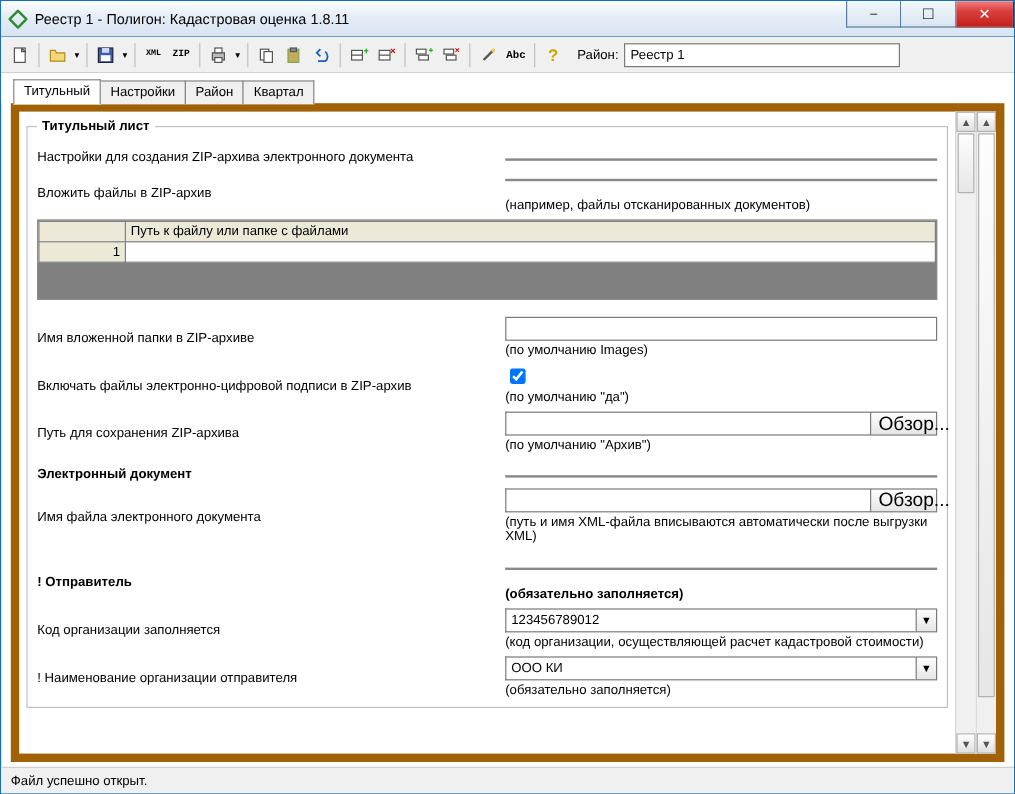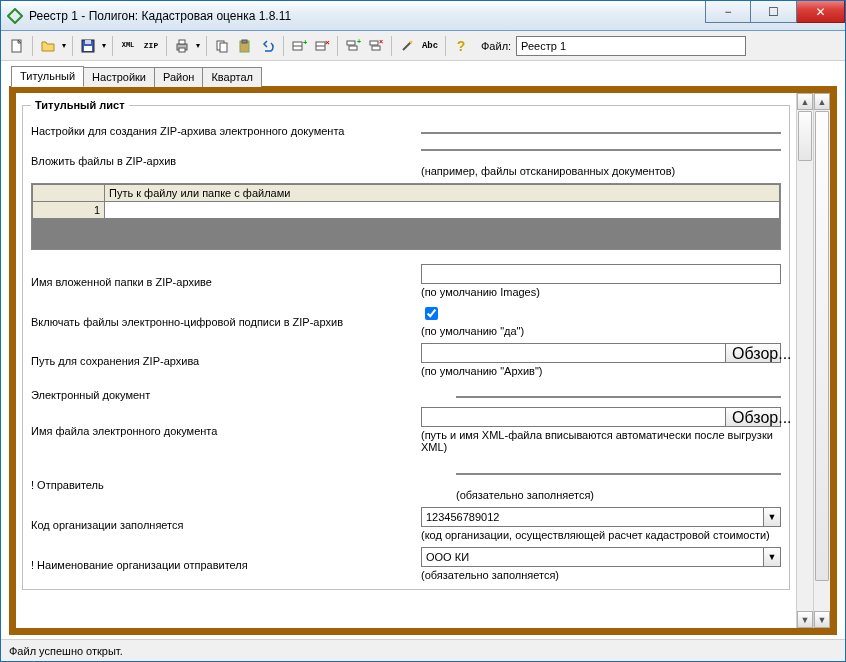--- a/index.html
+++ b/index.html
@@ -34,21 +34,21 @@
   .sb-track { flex:1; background:#f0f0f0; position:relative; }
   .sb-thumb { position:absolute; left:1px; right:1px; top:1px; height:50px; background:linear-gradient(#fdfdfd,#e6e6e6); border:1px solid #b0b0b0; border-radius:1px; }
   
   fieldset { border:1px solid #c0c0c0; margin:0; padding:6px 8px 8px 8px; }
   fieldset legend { font-weight:bold; padding:0 4px; }
   .row { display:flex; align-items:center; margin-top:6px; }
   .lbl { width:390px; padding-top:2px; padding-right:10px; }
   .val { flex:1; display:flex; flex-direction:column; gap:2px; }
   .hr-input { height:8px; border-bottom:2px solid #888; background:transparent; }
   .hint { color:#000; }
-  .section-head { font-weight:normal; margin-top:10px;gap:35px; }
+  .section-head { font-weight:bold; margin-top:10px; }
   .text-input { width:100%; height:20px; border:1px solid #7a7a7a; background:#fff; padding:1px 4px; font-size:11px; }
   .input-with-btn { display:flex; gap:0; }
   .input-with-btn .text-input { flex:1; border-right:none; }
   .browse-btn { width:56px; height:20px; border:1px solid #7a7a7a; background:linear-gradient(#fdfdfd,#e6e6e6); font-size:16px; cursor:default; }
   .checkbox { width:13px; height:13px; }
   .combo { display:flex; }
   .combo .text-input { flex:1; border-right:none; }
   .combo .drop { width:18px; height:20px; border:1px solid #7a7a7a; background:linear-gradient(#fdfdfd,#e6e6e6); display:flex; align-items:center; justify-content:center; font-size:9px; }
   
   .grid-wrap { margin-top:6px; border:1px solid #888; background:#808080; padding:0; }
@@ -183,21 +183,21 @@
         </svg>
     </button>
     <button class="tb-btn">
       <span class="icon-txt" style="font-size:9px;">Abc</span>
     </button>
     <div class="tb-sep"></div>
     <button class="tb-btn" title="Справка">
       <span style="color:#c9a500;font-weight:bold;font-size:14px;">?</span>
     </button>
 
-    <span class="tb-label">Файл:</span>
+    <span class="tb-label">Район:</span>
     <input class="file-input" value="Реестр 1" style="">
   </div>
 
   <div class="tabstrip">
     <div class="tab active"><span>Титульный</span></div>
     <div class="tab"><span>Настройки</span></div>
     <div class="tab"><span>Район</span></div>
     <div class="tab"><span>Квартал</span></div>
   </div>
 

